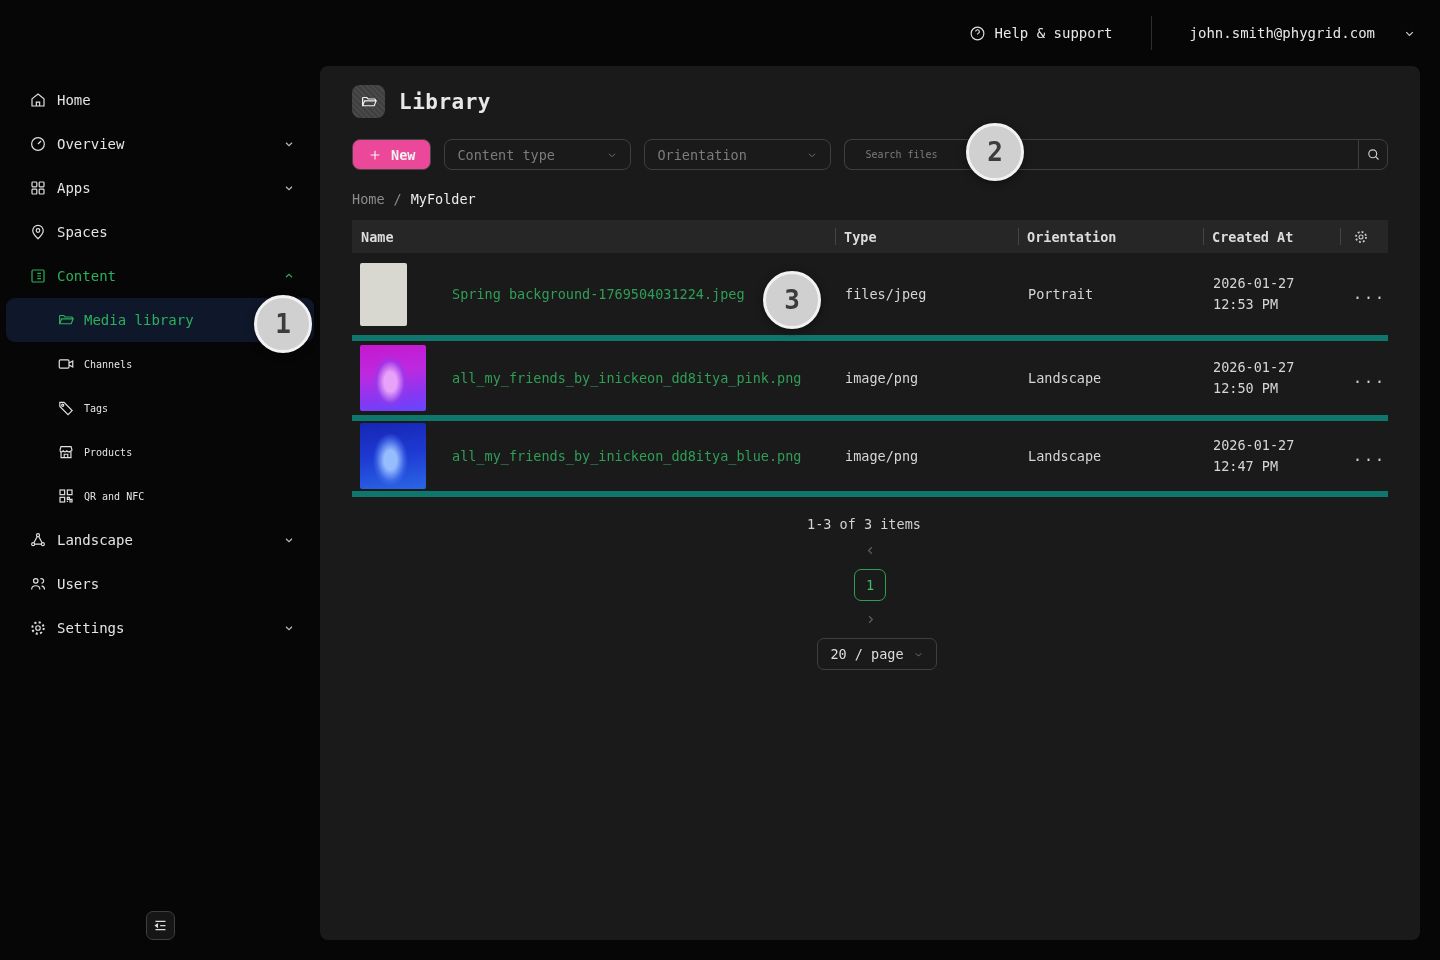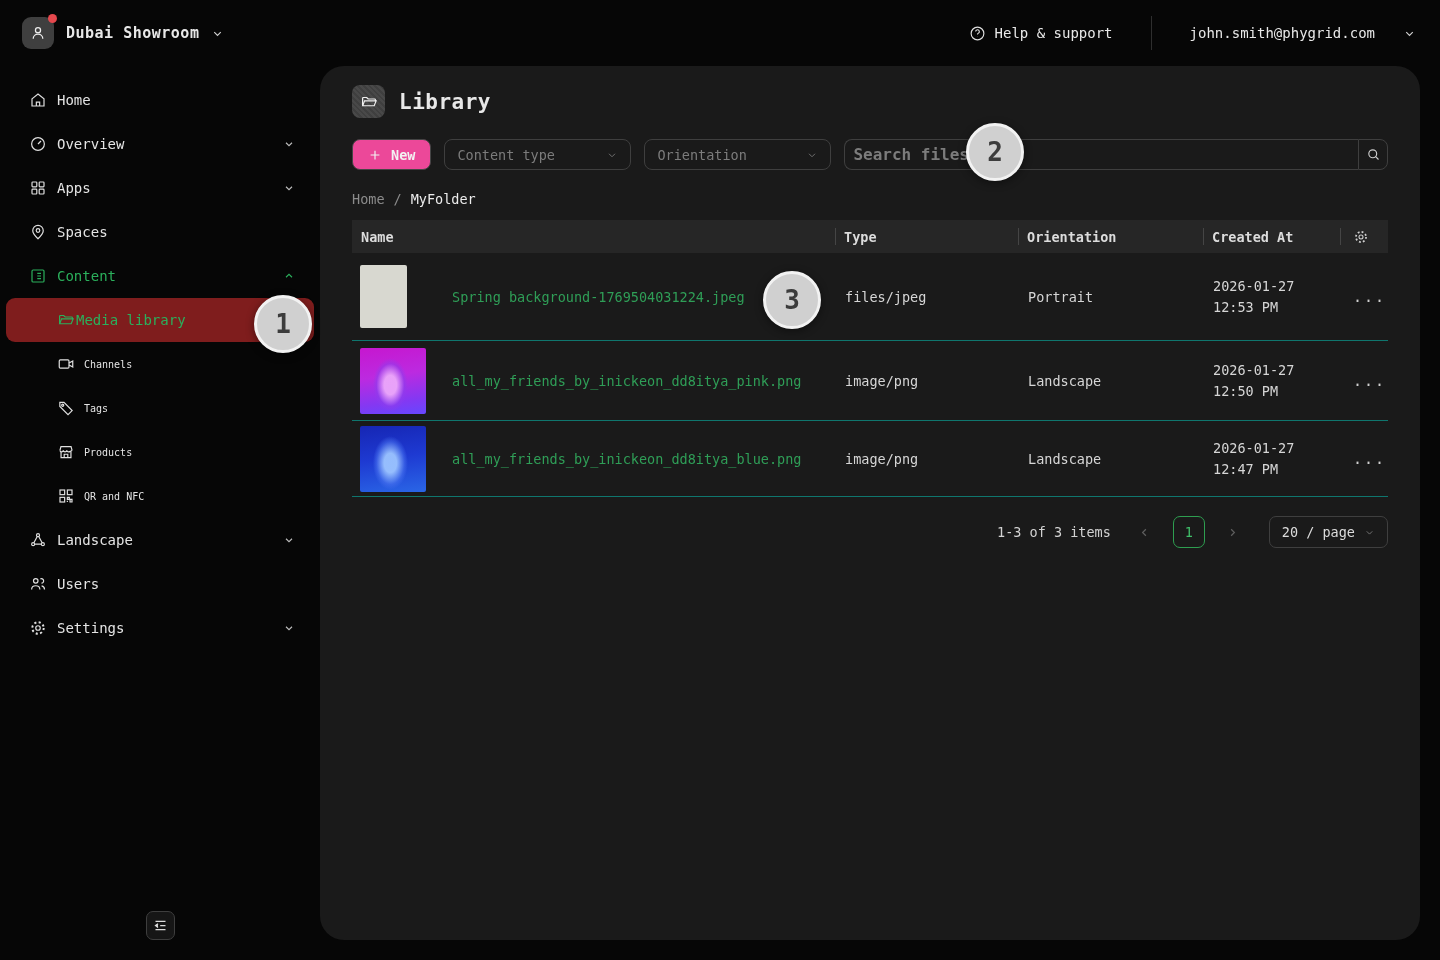--- a/index.html
+++ b/index.html
@@ -15,72 +15,72 @@
   .avatar-chip .dot { position:absolute; top:-3px; right:-3px; width:9px; height:9px; border-radius:50%; background:#e5484d; }
   .ws-title { font-size:15px; font-weight:bold; letter-spacing:.5px; }
   .topbar-right { margin-left:auto; display:flex; align-items:center; }
   .help { display:flex; align-items:center; gap:9px; font-size:14px; cursor:pointer; }
   .tb-divider { width:1px; height:34px; background:#2e2e2e; margin:0 38px; }
   .account { display:flex; align-items:center; gap:28px; font-size:14px; cursor:pointer; }
 
   
   .app { display:flex; height:894px; }
   .sidebar { position:relative; width:320px; flex-shrink:0; padding-top:12px; }
-  .panel { flex:1; margin:0 20px 20px 0; background:#1a1a1a; border-radius:24px; padding:19px 32px 0 32px; overflow:hidden; }
+  .panel { flex:1; margin:0 20px 20px 0; background:#1a1a1a; border-radius:8px; padding:19px 32px 0 32px; overflow:hidden; }
 
   
   .nav-item { height:44px; display:flex; align-items:center; gap:10px; padding:0 25px 0 29px;
     font-size:14px; color:#e4e4e4; cursor:pointer; }
   .nav-item .chev { margin-left:auto; color:#bdbdbd; }
   .nav-item.green { color:#2bb05c; }
   .nav-item.green .chev { color:#2bb05c; }
   .nav-child { height:44px; display:flex; align-items:center; gap:9px; padding-left:57px;
     font-size:10px; color:#e4e4e4; cursor:pointer; }
-  .nav-selected { height:44px; margin:0 6px; border-radius:9px; background:#7f1d1d;
-    display:flex; align-items:center; gap:1px; padding-left:51px; font-size:14px; color:#2bb05c; cursor:pointer; }
+  .nav-selected { height:44px; margin:0 6px; border-radius:9px; background:#0f172a;
+    display:flex; align-items:center; gap:9px; padding-left:51px; font-size:14px; color:#2bb05c; cursor:pointer; }
   .collapse-btn { position:absolute; left:146px; bottom:20px; width:29px; height:29px;
     border:1px solid #3e3e3e; border-radius:7px; background:#161616; display:flex;
     align-items:center; justify-content:center; cursor:pointer; }
 
   
   .lib-header { display:flex; align-items:center; gap:14px; }
   .lib-chip { width:33px; height:33px; border-radius:8px; background:#3f3f3f;
     background-image:repeating-linear-gradient(45deg, rgba(255,255,255,.05) 0 2px, transparent 2px 4px);
     display:flex; align-items:center; justify-content:center; }
   .lib-title { font-size:21px; font-weight:bold; letter-spacing:.5px; }
   .toolbar { margin-top:21px; display:flex; gap:13px; }
   .btn-new { height:31px; display:flex; align-items:center; gap:9px; padding:0 15px;
     background:#ec4899; border:1px solid #454545; border-radius:8px; color:#f2f2f2;
     font-size:13.5px; font-weight:bold; cursor:pointer; font-family:inherit; }
   .select { width:187px; height:31px; display:flex; align-items:center; padding:0 12px;
     border:1px solid #3f3f3f; border-radius:8px; color:#7c7c7c; font-size:13.5px; cursor:pointer; }
   .select .chev { margin-left:auto; color:#6f6f6f; }
   .search-group { flex:1; height:31px; display:flex; }
   .search-input { flex:1; height:31px; background:transparent; border:1px solid #3f3f3f;
-    border-right:none; border-radius:8px 0 0 8px; padding:0 8px; color:#e8e8e8;
-    font-size:16px; font-family:inherit; outline:none;font-weight:bold; }
+    border-right:none; border-radius:8px 0 0 8px; padding:0 20px; color:#e8e8e8;
+    font-size:10px; font-family:inherit; outline:none; }
   .search-input::placeholder { color:#7c7c7c; }
   .search-btn { width:30px; height:31px; border:1px solid #3f3f3f; border-radius:0 8px 8px 0;
     background:transparent; display:flex; align-items:center; justify-content:center; color:#cfcfcf; cursor:pointer; }
 
   
   .breadcrumb { margin-top:21px; font-size:13.5px; display:flex; gap:9px; }
   .bc-root { color:#8c8c8c; cursor:pointer; }
   .bc-sep { color:#8c8c8c; }
   .bc-current { color:#ececec; }
 
   
   .table { margin-top:13px; }
   .t-head { display:grid; grid-template-columns:1fr 183px 185px 137px 48px; height:33px;
     background:#262626; align-items:center; font-size:13.5px; font-weight:bold; color:#dcdcdc; }
   .t-head > div { position:relative; padding-left:9px; height:100%; display:flex; align-items:center; }
   .t-head > div + div::before { content:""; position:absolute; left:0; top:8px; width:1px; height:17px; background:#454545; }
   .t-head .col-gear { justify-content:flex-start; color:#cfcfcf; padding-left:13px; cursor:pointer; }
   .t-row { display:grid; grid-template-columns:1fr 183px 185px 137px 48px; align-items:center;
-    border-bottom:1px solid #0f766e; font-size:13.5px; color:#d6d6d6; }
+    border-bottom:6px solid #0f766e; font-size:13.5px; color:#d6d6d6; }
   .t-row > div { padding-left:10px; }
   .row-1 { height:88px; } .row-2 { height:80px; } .row-3 { height:76px; }
   .name-cell { display:flex; align-items:center; padding-left:8px !important; }
   .thumb-box { width:66px; flex-shrink:0; display:flex; }
   .file-name { margin-left:26px; color:#2f9e57; cursor:pointer; }
   .created-cell { line-height:21px; }
   .dots { color:#cfcfcf; letter-spacing:2px; font-size:15px; cursor:pointer; padding-left:13px !important; }
 
   .thumb { border-radius:2px; }
   .thumb.spring { width:47px; height:63px;
@@ -99,21 +99,21 @@
   .thumb.pink { width:66px; height:66px;
     background:
       radial-gradient(ellipse 34% 52% at 46% 56%, rgba(236,168,250,.95) 0 28%, rgba(142,62,236,.55) 62%, transparent 78%),
       linear-gradient(172deg, #c617cf 0%, #bc2ae0 42%, #8438f2 78%, #6647ff 100%); }
   .thumb.blue { width:66px; height:66px;
     background:
       radial-gradient(ellipse 34% 52% at 46% 56%, rgba(156,196,255,.95) 0 28%, rgba(74,116,240,.55) 62%, transparent 78%),
       linear-gradient(172deg, #1626b4 0%, #1e3ad2 48%, #2a66e6 100%); }
 
   
-  .pager { margin-top:19px; display:flex; align-items:center; justify-content:flex-end; gap:12px; }
+  .pager { margin-top:19px; display:flex; align-items:center; justify-content:flex-end; gap:12px;flex-direction:column; }
   .pager-summary { font-size:13.5px; color:#d2d2d2; margin-right:12px; }
   .pg-arrow { color:#5f5f5f; cursor:pointer; display:flex; align-items:center; justify-content:center; width:20px; }
   .pg-page { width:32px; height:32px; border:1px solid #2e9e50; border-radius:7px; color:#40bf6a;
     font-size:13.5px; display:flex; align-items:center; justify-content:center; cursor:pointer; margin:0 6px; }
   .pg-size { height:32px; margin-left:14px; padding:0 12px; border:1px solid #3f3f3f; border-radius:7px;
     display:flex; align-items:center; gap:9px; font-size:13.5px; color:#dcdcdc; cursor:pointer; }
   .pg-size .chev { color:#7a7a7a; }
 
   
   .badge { position:absolute; width:58px; height:58px; border-radius:50%; background:#d0d0d0;
@@ -121,33 +121,20 @@
     display:flex; align-items:center; justify-content:center; z-index:30;
     box-shadow:0 2px 8px rgba(0,0,0,.45); }
   .badge-1 { left:254px; top:295px; }
   .badge-2 { left:966px; top:123px; }
   .badge-3 { left:763px; top:271px; }
 </style>
 </head>
 <body>
 
 <header class="topbar">
-  <div class="workspace">
-    <div class="avatar-chip">
-      <svg width="18" height="18" viewBox="0 0 24 24" fill="none" stroke="#ededed" stroke-width="1.7">
-        <circle cx="12" cy="8.2" r="3.4"></circle>
-          <path d="M5.6 19.6c0-3.6 2.9-6 6.4-6s6.4 2.4 6.4 6"></path>
-      </svg>
-      <span class="dot"></span>
-    </div>
-    <span class="ws-title">Dubai Showroom</span>
-    <svg class="chev" width="13" height="13" viewBox="0 0 24 24" fill="none" stroke="#cfcfcf" stroke-width="2.2">
-      <path d="M6 9.5l6 6 6-6"></path>
-    </svg>
-  </div>
   <div class="topbar-right">
     <div class="help">
       <svg width="17" height="17" viewBox="0 0 24 24" fill="none" stroke="#e0e0e0" stroke-width="1.6">
         <circle cx="12" cy="12" r="9"></circle>
           <path d="M9.4 9.3a2.6 2.6 0 1 1 3.6 2.4c-.8.3-1 .9-1 1.8"></path>
           <path d="M12 16.6v.2"></path>
       </svg>
       <span>Help &amp; support</span>
     </div>
     <div class="tb-divider"></div>

